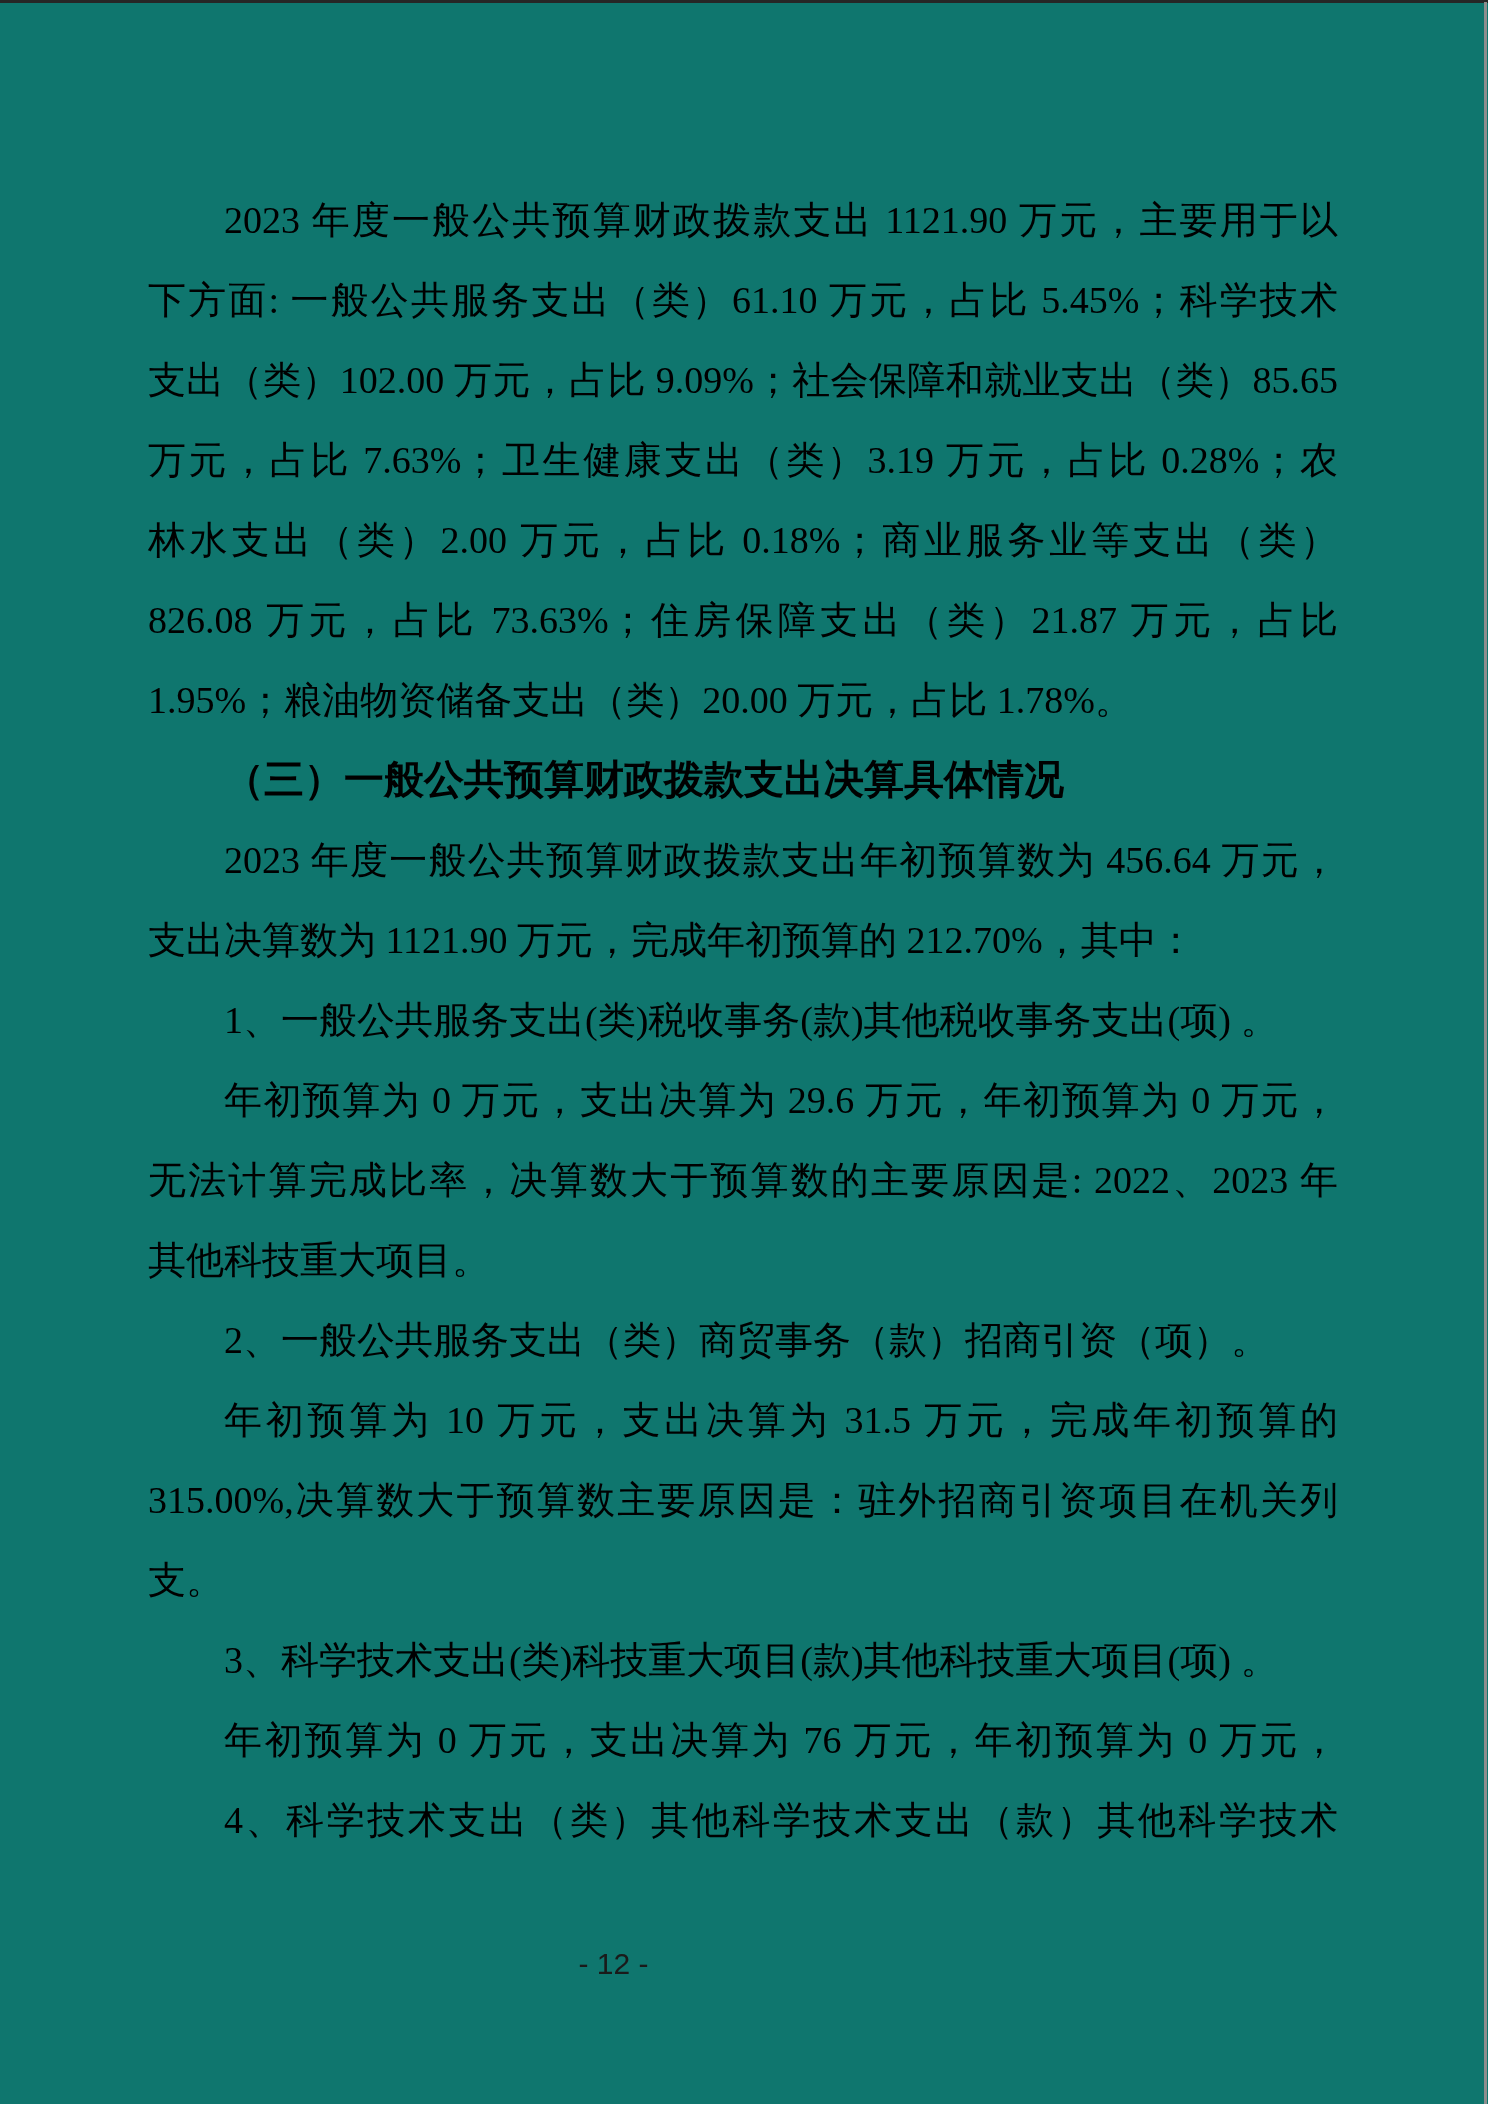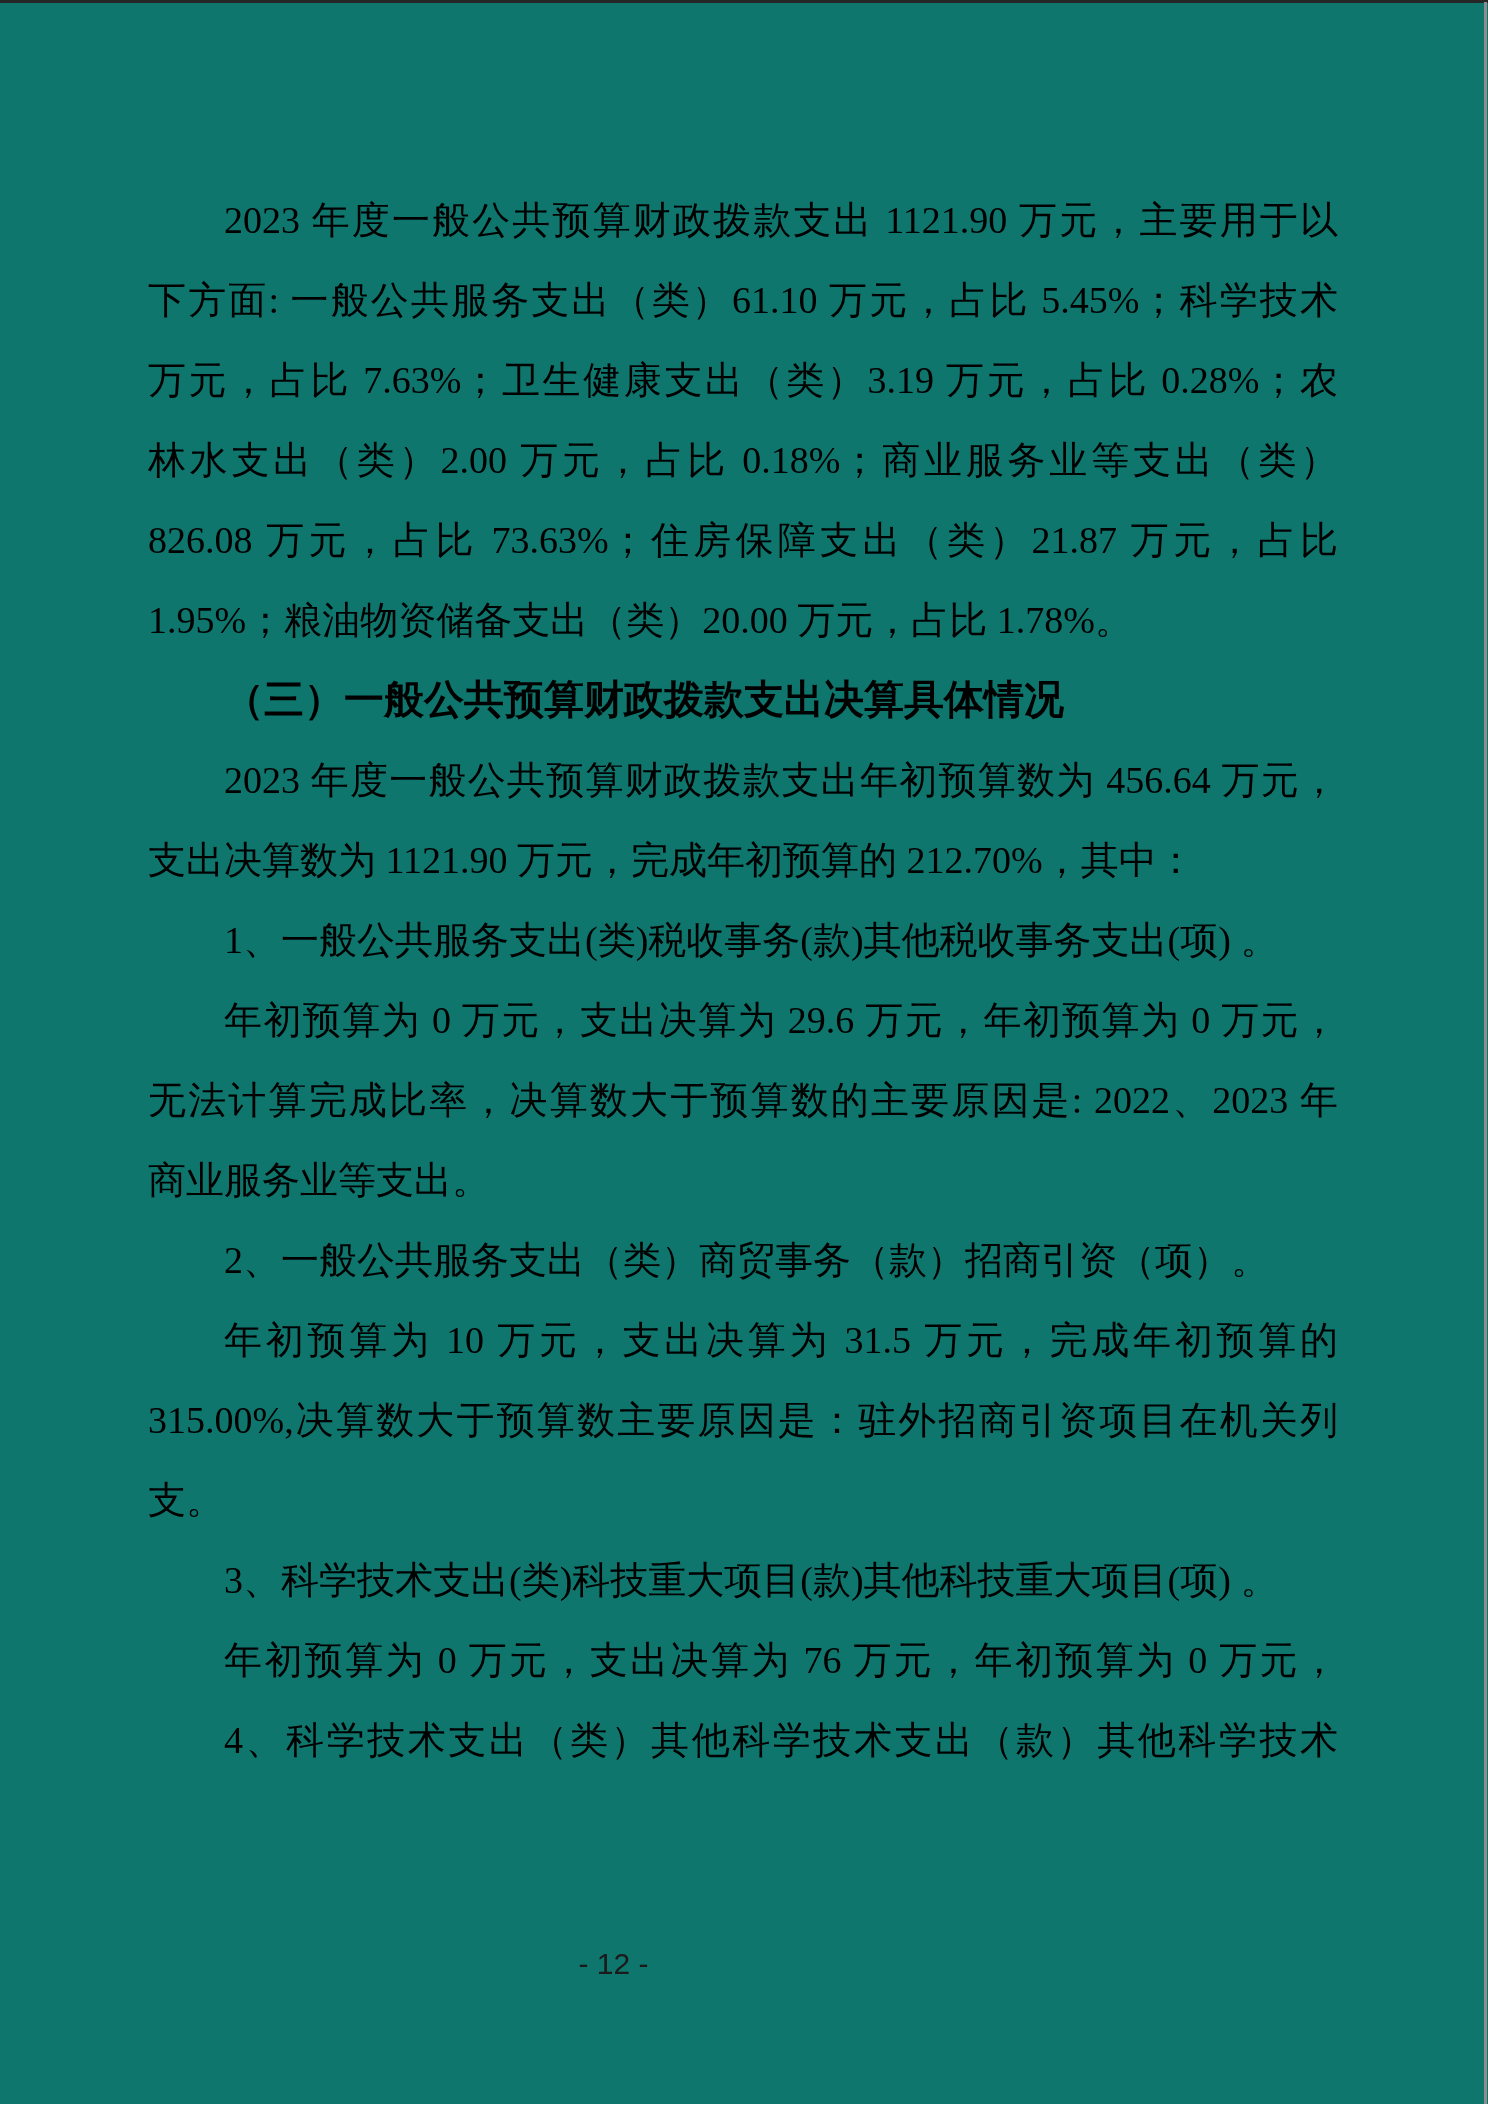--- a/index.html
+++ b/index.html
@@ -71,31 +71,32 @@
 </style>
 </head>
 <body>
 
 <div class="page" style="background: #0f766e; color: rgb(0, 0, 0);">
   <div class="top-edge" style="background: rgb(38, 38, 38);"></div>
   <div class="right-edge" style="background: rgb(141, 141, 141);"></div>
   <div class="textblock" id="textblock">
       <div class="line fill indent">2023 年度一般公共预算财政拨款支出 1121.90 万元，主要用于以</div>
       <div class="line fill">下方面: 一般公共服务支出（类）61.10 万元，占比 5.45%；科学技术</div>
+      <div class="line fill">支出（类）102.00 万元，占比 9.09%；社会保障和就业支出（类）85.65</div>
       <div class="line fill">万元，占比 7.63%；卫生健康支出（类）3.19 万元，占比 0.28%；农</div>
       <div class="line fill">林水支出（类）2.00 万元，占比 0.18%；商业服务业等支出（类）</div>
       <div class="line fill">826.08 万元，占比 73.63%；住房保障支出（类）21.87 万元，占比</div>
       <div class="line">1.95%；粮油物资储备支出（类）20.00 万元，占比 1.78%。</div>
       <div class="line indent bold">（三）一般公共预算财政拨款支出决算具体情况</div>
       <div class="line fill indent">2023 年度一般公共预算财政拨款支出年初预算数为 456.64 万元，</div>
       <div class="line">支出决算数为 1121.90 万元，完成年初预算的 212.70%，其中：</div>
       <div class="line indent">1、一般公共服务支出(类)税收事务(款)其他税收事务支出(项) 。</div>
       <div class="line fill indent">年初预算为 0 万元，支出决算为 29.6 万元，年初预算为 0 万元，</div>
       <div class="line fill">无法计算完成比率，决算数大于预算数的主要原因是: 2022、2023 年</div>
-      <div class="line">商业服务业等支出。</div>
+      <div class="line">其他科技重大项目。</div>
       <div class="line indent">2、一般公共服务支出（类）商贸事务（款）招商引资（项）。</div>
       <div class="line fill indent">年初预算为 10 万元，支出决算为 31.5 万元，完成年初预算的</div>
       <div class="line fill">315.00%,决算数大于预算数主要原因是：驻外招商引资项目在机关列</div>
       <div class="line">支。</div>
       <div class="line indent">3、科学技术支出(类)科技重大项目(款)其他科技重大项目(项) 。</div>
       <div class="line fill indent">年初预算为 0 万元，支出决算为 76 万元，年初预算为 0 万元，</div>
       <div class="line fill indent">4、科学技术支出（类）其他科学技术支出（款）其他科学技术</div>
     </div>
   <div class="page-number">- 12 -</div>
 </div>

